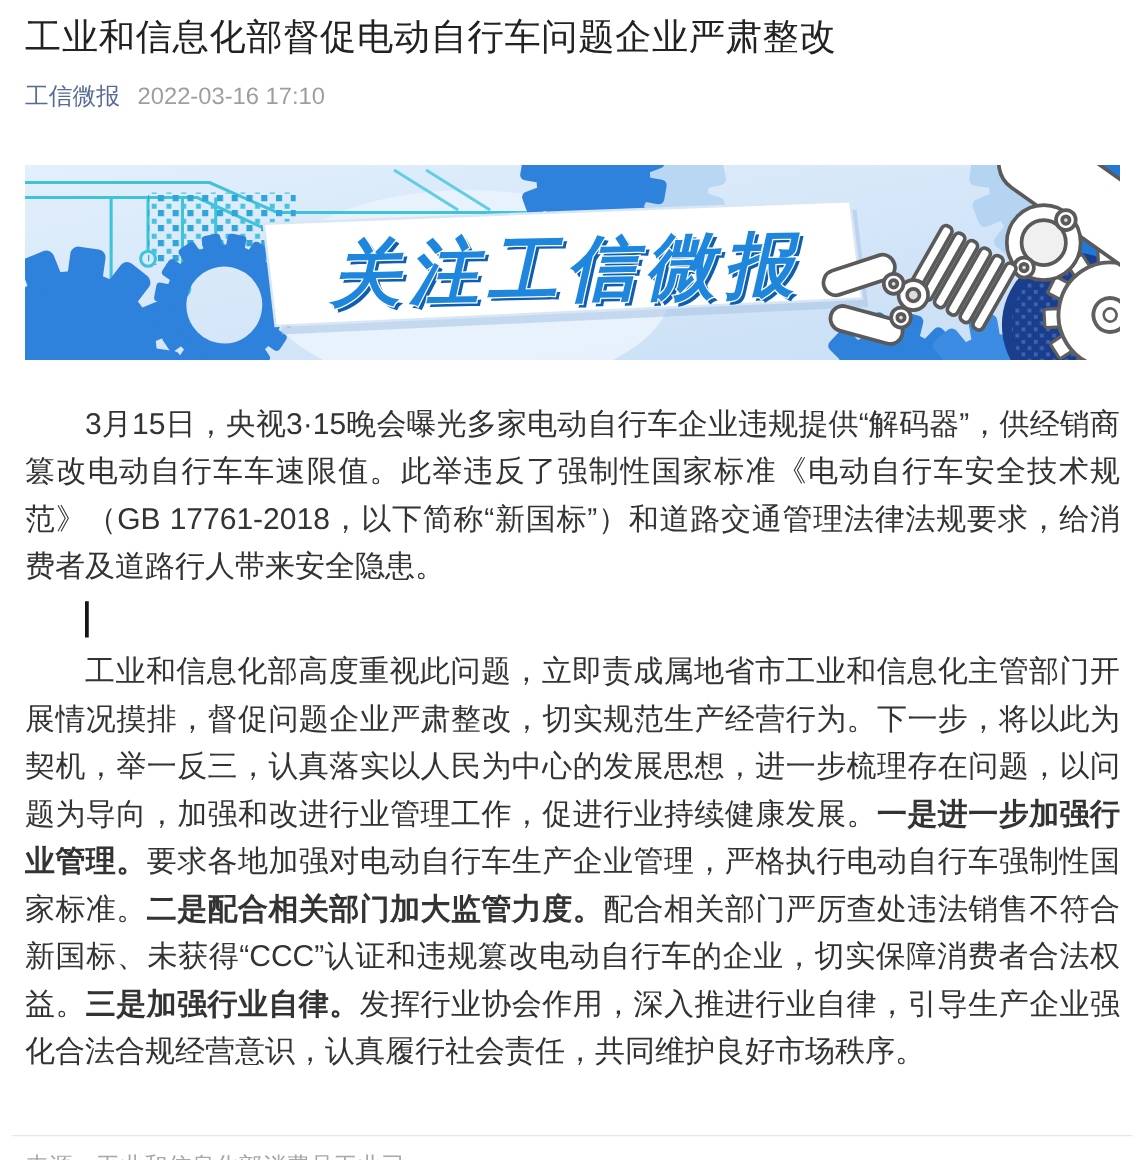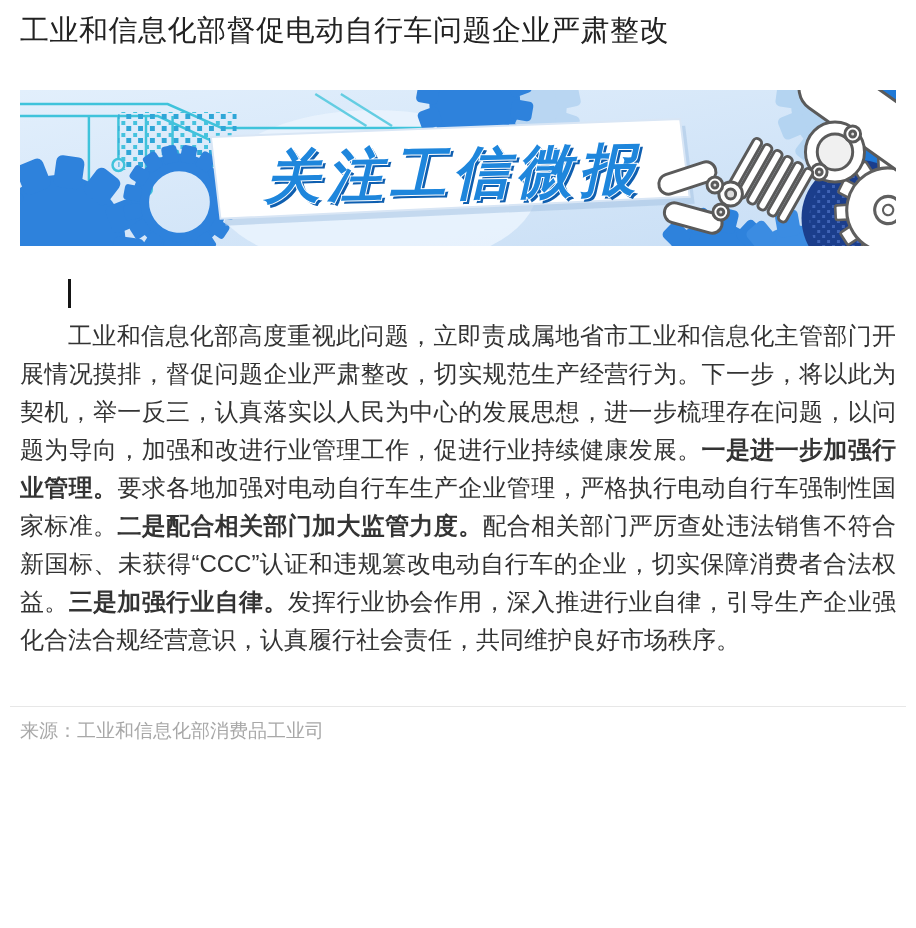--- a/index.html
+++ b/index.html
@@ -50,20 +50,24 @@
     letter-spacing:7px;
   }
 </style>
 </head>
 <body>
 
 <div class="page">
 
   <h1 class="title">工业和信息化部督促电动自行车问题企业严肃整改</h1>
 
+  <div class="meta">
+    <span class="account">工信微报</span>
+    <span class="pubtime">2022-03-16 17:10</span>
+  </div>
 
   <figure class="banner" style="margin:42px 0 0 0">
     <svg viewBox="0 0 890 156" width="100%" height="156" preserveAspectRatio="none">
       <defs>
         <linearGradient id="bg" x1="0" y1="0" x2="1" y2="1">
           <stop offset="0" stop-color="#e2effc"></stop>
           <stop offset="1" stop-color="#c8def5"></stop>
         </linearGradient>
         <pattern id="dots" width="12" height="12" patternUnits="userSpaceOnUse">
           <rect x="0" y="0" width="5" height="5" fill="#2fa6d7"></rect>
@@ -194,20 +198,21 @@
         <circle cx="706" cy="95" r="8"></circle>
           <circle cx="706" cy="95" r="3" fill="#ddd"></circle>
         <rect x="-30" y="-10" width="60" height="20" rx="10" transform="translate(684,128) rotate(15)"></rect>
         <circle cx="712" cy="122" r="8"></circle>
           <circle cx="712" cy="122" r="3" fill="#ddd"></circle>
       </g>
     </svg>
   </figure>
 
   <div class="content">
+    <p>3月15日，央视3·15晚会曝光多家电动自行车企业违规提供“解码器”，供经销商篡改电动自行车车速限值。此举违反了强制性国家标准《电动自行车安全技术规范》（GB 17761-2018，以下简称“新国标”）和道路交通管理法律法规要求，给消费者及道路行人带来安全隐患。</p>
     <div class="caret-line"></div>
     <p><span>工业和信息化部高度重视此问题，立即责成属地省市工业和信息化主管部门开展情况摸排，督促问题企业严肃整改，切实规范生产经营行为。下一步，将以此为契机，举一反三，认真落实以人民为中心的发展思想，进一步梳理存在问题，以问题为导向，加强和改进行业管理工作，促进行业持续健康发展。</span><span class="b">一是进一步加强行业管理。</span><span>要求各地加强对电动自行车生产企业管理，严格执行电动自行车强制性国家标准。</span><span class="b">二是配合相关部门加大监管力度。</span><span>配合相关部门严厉查处违法销售不符合新国标、未获得“CCC”认证和违规篡改电动自行车的企业，切实保障消费者合法权益。</span><span class="b">三是加强行业自律。</span><span>发挥行业协会作用，深入推进行业自律，引导生产企业强化合法合规经营意识，认真履行社会责任，共同维护良好市场秩序。</span></p>
   </div>
 
   <div class="divider"></div>
   <div class="source">来源：工业和信息化部消费品工业司</div>
 
 </div>
 
 </body></html>

